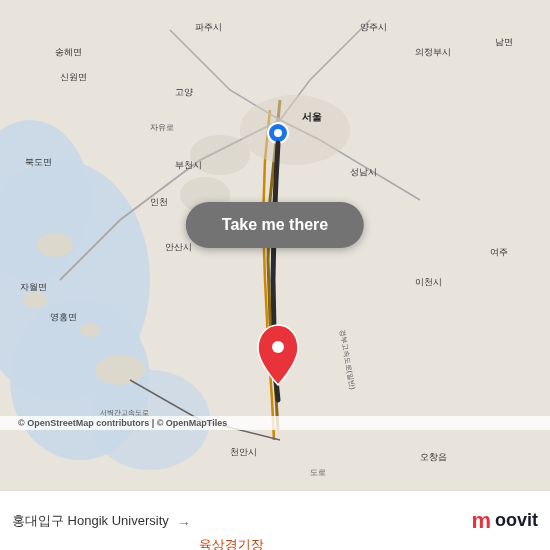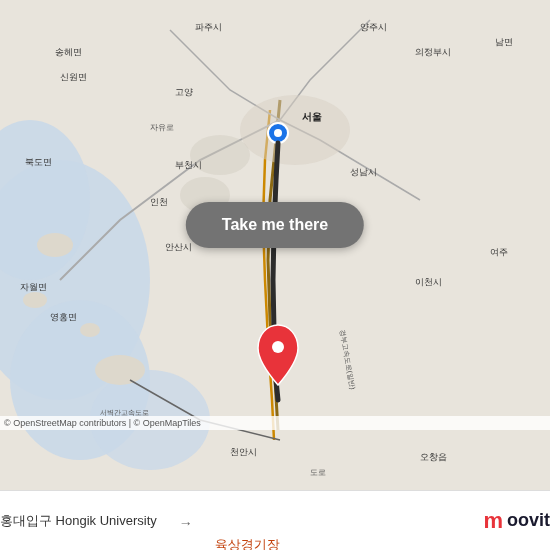--- a/index.html
+++ b/index.html
@@ -42,23 +42,23 @@
       box-shadow: 0 2px 8px rgba(0,0,0,0.3);
       z-index: 10;
     }
 
     #bottom-bar {
       width: 550px;
       height: 60px;
       background-color: white;
       display: flex;
       align-items: center;
-      padding: 0 0;
+      padding: 0 12px;
       border-top: 1px solid #ddd;
-      gap: 22px;
+      gap: 8px;
     }
 
     #route-from {
       font-size: 13px;
       color: #333;
       font-weight: 500;
     }
 
     #arrow-icon {
       font-size: 14px;
@@ -92,22 +92,23 @@
     }
 
     #copyright-bar {
       position: absolute;
       bottom: 60px;
       left: 0;
       width: 100%;
       background: rgba(255,255,255,0.8);
       font-size: 9px;
       color: #555;
-      padding: 2px 4px;
+      padding: 2px 18px;
       z-index: 5;
+      font-weight: bold;
     }
   </style>
 </head>
 <body>
 
 <div id="map-container">
   <svg id="map-svg" viewBox="0 0 550 490" xmlns="http://www.w3.org/2000/svg">
 
     <rect width="550" height="490" fill="#c9d8e8"></rect>
 

